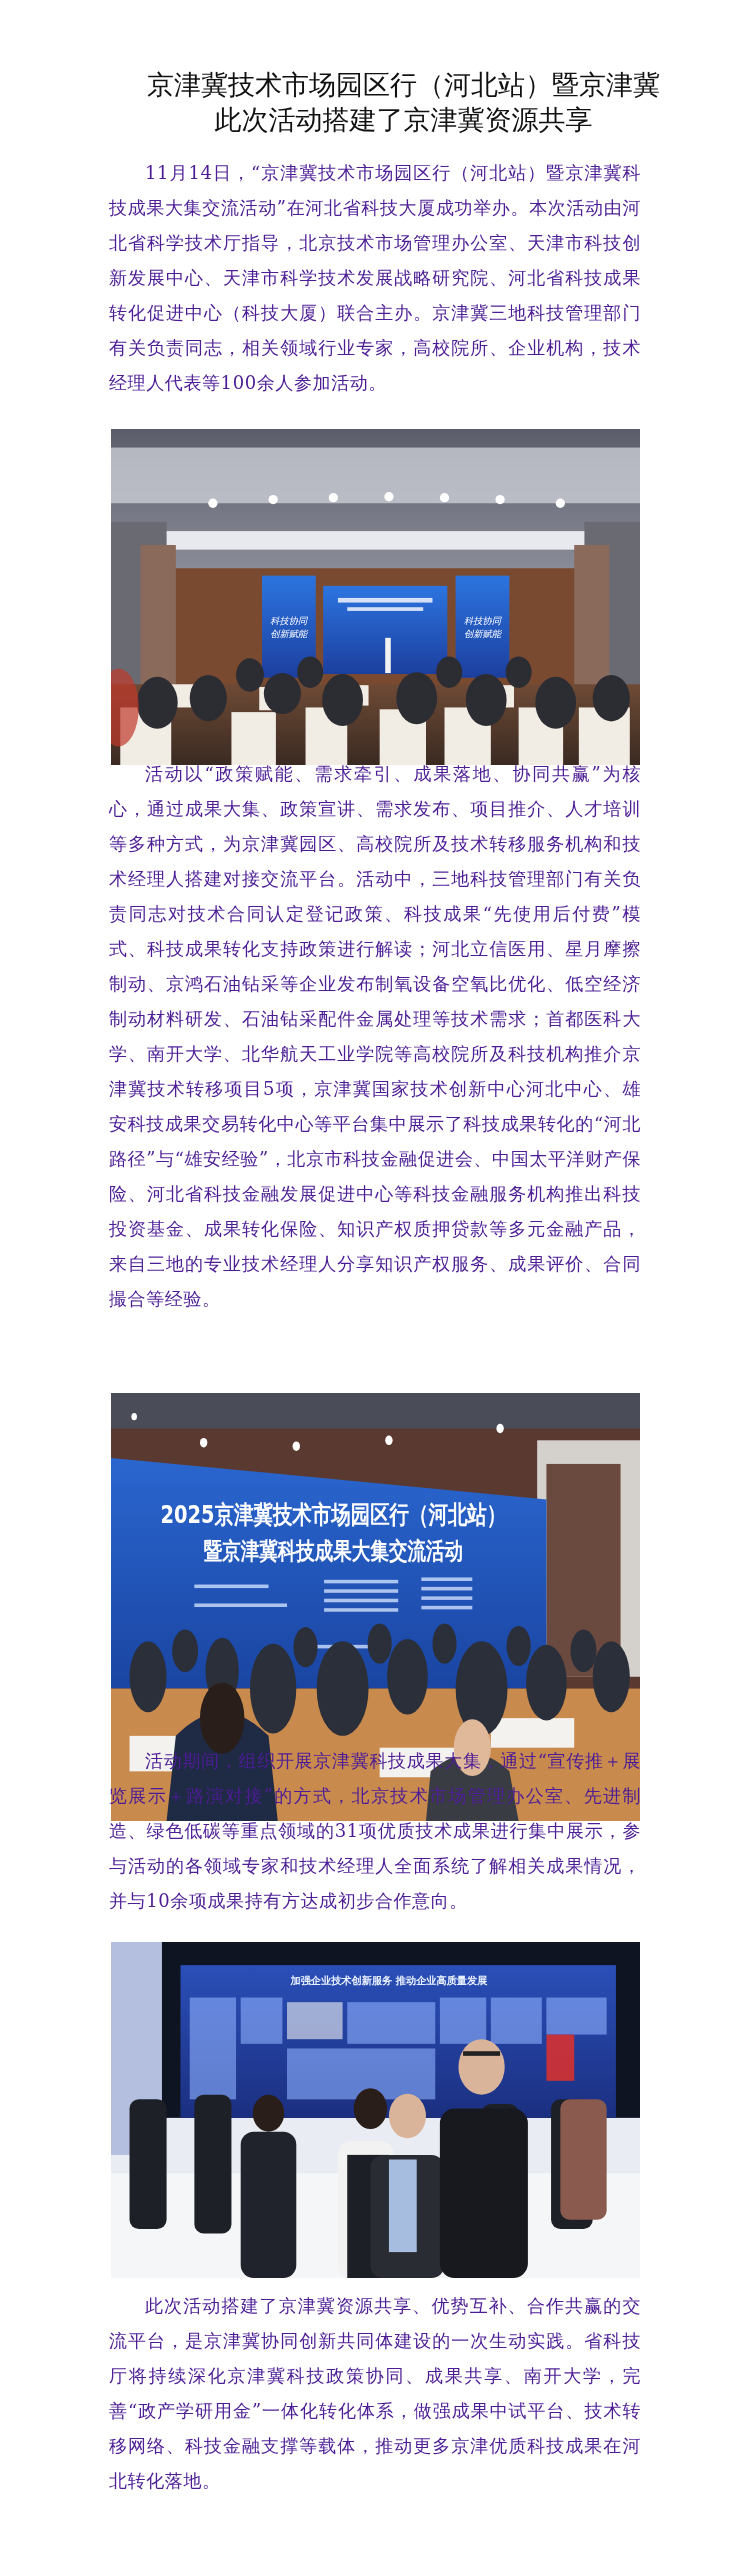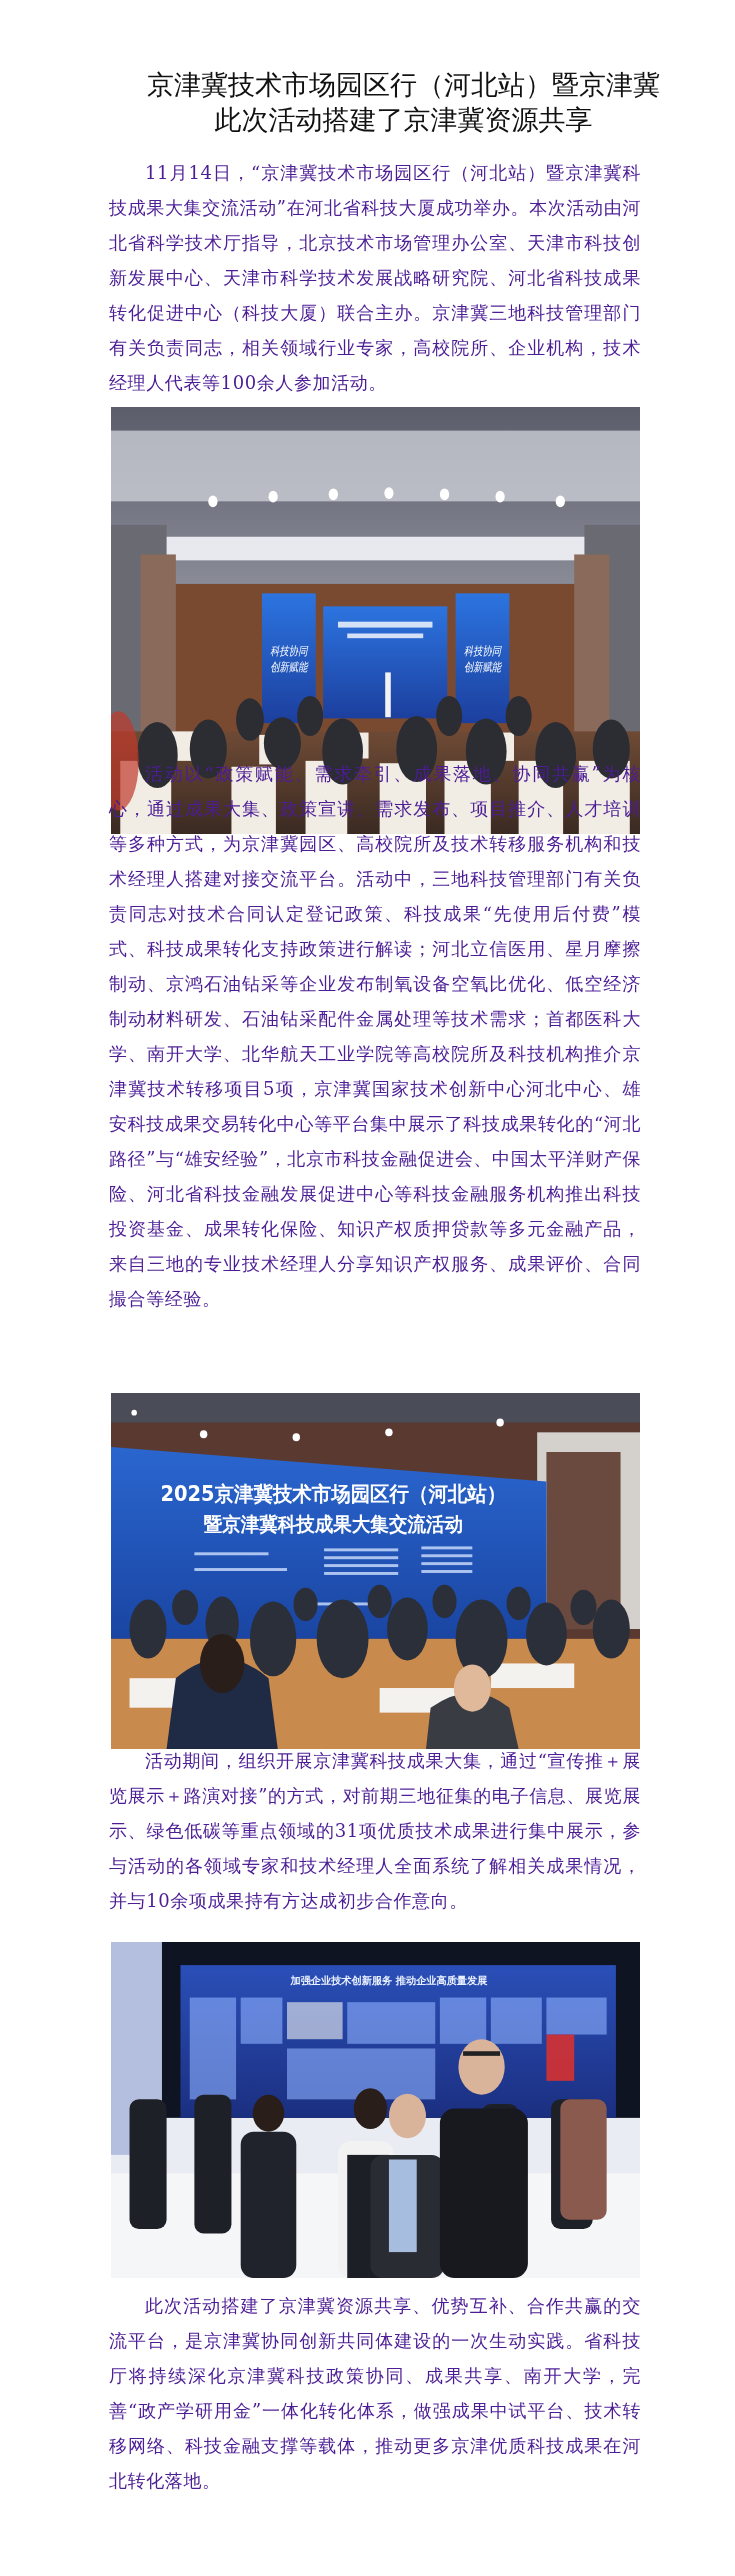--- a/index.html
+++ b/index.html
@@ -21,21 +21,21 @@
 
 <div class="page">
 
   <h1 class="title">
     <span>京津冀技术市场园区行（河北站）暨京津冀</span>
     <span>此次活动搭建了京津冀资源共享</span>
   </h1>
 
   <p class="para" style="top:155px;">11月14日，“京津冀技术市场园区行（河北站）暨京津冀科技成果大集交流活动”在河北省科技大厦成功举办。本次活动由河北省科学技术厅指导，北京技术市场管理办公室、天津市科技创新发展中心、天津市科学技术发展战略研究院、河北省科技成果转化促进中心（科技大厦）联合主办。京津冀三地科技管理部门有关负责同志，相关领域行业专家，高校院所、企业机构，技术经理人代表等100余人参加活动。</p>
 
-  <div class="photo" style="top:407px;height:427px;">
+  <div class="photo" style="top:429px;height:336px;">
     <svg viewBox="0 0 571 362" preserveAspectRatio="none">
       <defs>
         <linearGradient id="ceil1" x1="0" y1="0" x2="0" y2="1">
           <stop offset="0" stop-color="#5b5d6b"></stop>
             <stop offset="1" stop-color="#c9cbd4"></stop>
         </linearGradient>
         <linearGradient id="scr1" x1="0" y1="0" x2="0" y2="1">
           <stop offset="0" stop-color="#2c74e0"></stop>
             <stop offset="1" stop-color="#1c3f9e"></stop>
         </linearGradient>
@@ -98,21 +98,21 @@
           <ellipse cx="215" cy="262" rx="14" ry="17"></ellipse>
         <ellipse cx="365" cy="262" rx="14" ry="17"></ellipse>
           <ellipse cx="440" cy="262" rx="14" ry="17"></ellipse>
       </g>
       <ellipse cx="8" cy="300" rx="22" ry="42" fill="#c0392b" opacity="0.7"></ellipse>
     </svg>
   </div>
 
   <p class="para" style="top:756px;">活动以“政策赋能、需求牵引、成果落地、协同共赢”为核心，通过成果大集、政策宣讲、需求发布、项目推介、人才培训等多种方式，为京津冀园区、高校院所及技术转移服务机构和技术经理人搭建对接交流平台。活动中，三地科技管理部门有关负责同志对技术合同认定登记政策、科技成果“先使用后付费”模式、科技成果转化支持政策进行解读；河北立信医用、星月摩擦制动、京鸿石油钻采等企业发布制氧设备空氧比优化、低空经济制动材料研发、石油钻采配件金属处理等技术需求；首都医科大学、南开大学、北华航天工业学院等高校院所及科技机构推介京津冀技术转移项目5项，京津冀国家技术创新中心河北中心、雄安科技成果交易转化中心等平台集中展示了科技成果转化的“河北路径”与“雄安经验”，北京市科技金融促进会、中国太平洋财产保险、河北省科技金融发展促进中心等科技金融服务机构推出科技投资基金、成果转化保险、知识产权质押贷款等多元金融产品，来自三地的专业技术经理人分享知识产权服务、成果评价、合同撮合等经验。</p>
 
-  <div class="photo" style="top:1393px;height:356px;">
+  <div class="photo" style="top:1393px;height:428px;">
     <svg viewBox="0 0 571 362" preserveAspectRatio="none">
       <defs>
         <linearGradient id="bd2" x1="0" y1="0" x2="0" y2="1">
           <stop offset="0" stop-color="#2a66cf"></stop>
             <stop offset="1" stop-color="#1a45a2"></stop>
         </linearGradient>
       </defs>
       <rect x="0" y="0" width="571" height="362" fill="#5a3a30"></rect>
       <rect x="0" y="0" width="571" height="30" fill="#4a4c58"></rect>
       <g fill="#ffffff">
@@ -162,21 +162,21 @@
         <ellipse cx="440" cy="214" rx="13" ry="17"></ellipse>
           <ellipse cx="510" cy="218" rx="14" ry="18"></ellipse>
       </g>
       <path d="M60,362 L70,290 Q120,250 170,290 L180,362 Z" fill="#1f2a44"></path>
       <ellipse cx="120" cy="275" rx="24" ry="30" fill="#2a1e1a"></ellipse>
       <path d="M340,362 L345,320 Q390,290 430,320 L440,362 Z" fill="#3a3c44"></path>
       <ellipse cx="390" cy="300" rx="20" ry="24" fill="#e0b89a"></ellipse>
     </svg>
   </div>
 
-  <p class="para" style="top:1743px;">活动期间，组织开展京津冀科技成果大集，通过“宣传推＋展览展示＋路演对接”的方式，对前期三地征集的电子信息、展览展示、绿色低碳等重点领域的31项优质技术成果进行集中展示，参与活动的各领域专家和技术经理人全面系统了解相关成果情况，并与10余项成果持有方达成初步合作意向。</p>
+  <p class="para" style="top:1743px;">活动期间，组织开展京津冀科技成果大集，通过“宣传推＋展览展示＋路演对接”的方式，北京技术市场管理办公室、先进制造、绿色低碳等重点领域的31项优质技术成果进行集中展示，参与活动的各领域专家和技术经理人全面系统了解相关成果情况，并与10余项成果持有方达成初步合作意向。</p>
 
   <div class="photo" style="top:1942px;height:336px;">
     <svg viewBox="0 0 571 363" preserveAspectRatio="none">
       <defs>
         <linearGradient id="scr3" x1="0" y1="0" x2="0" y2="1">
           <stop offset="0" stop-color="#2a4fb8"></stop>
             <stop offset="1" stop-color="#1b2f80"></stop>
         </linearGradient>
       </defs>
       <rect x="0" y="0" width="571" height="363" fill="#e9ecf2"></rect>

